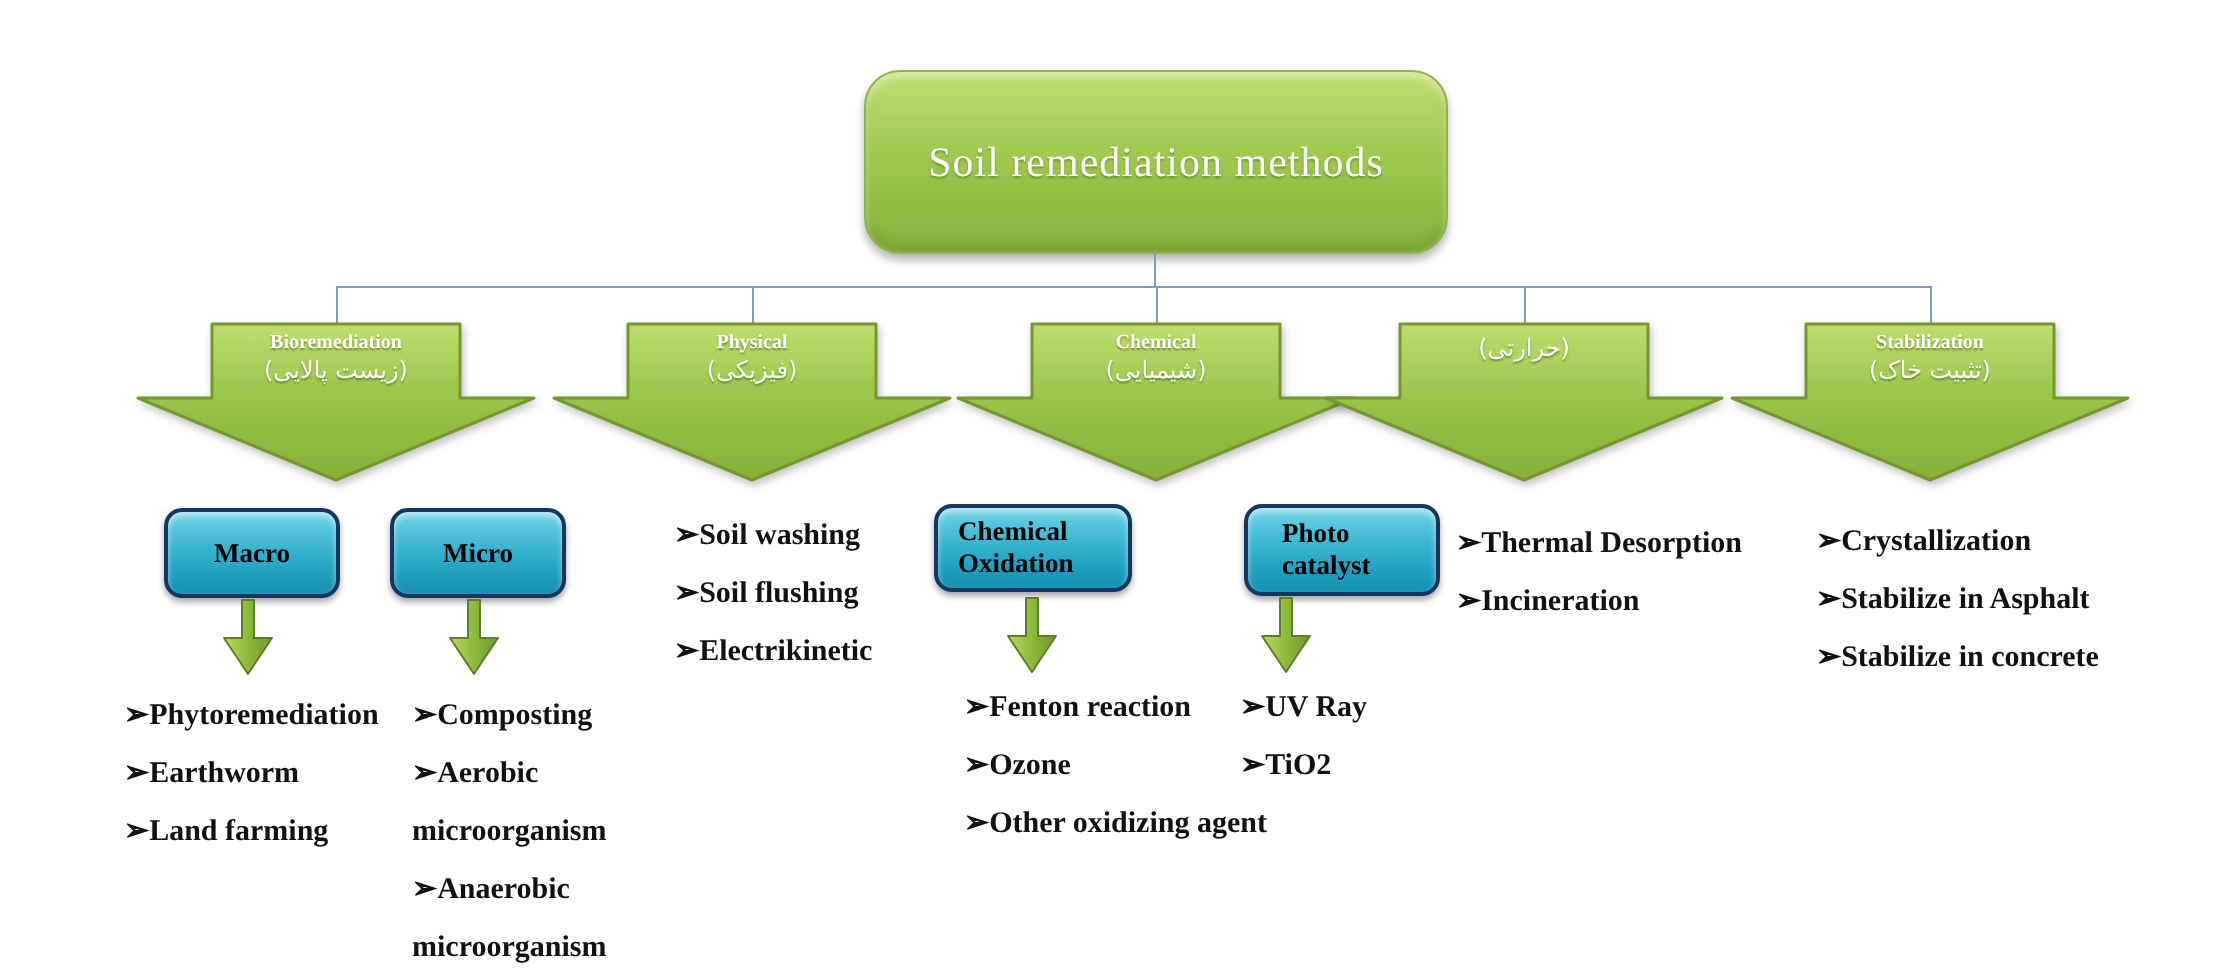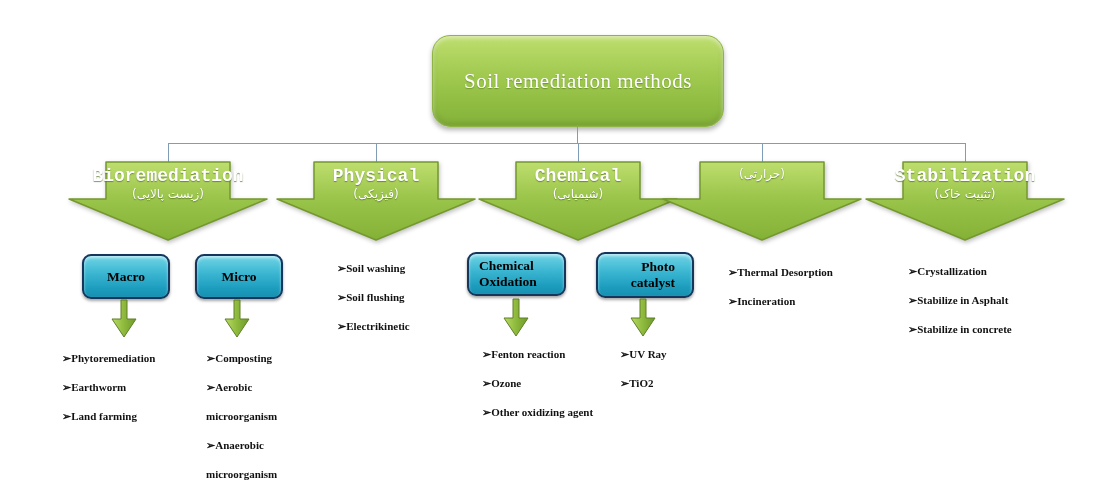--- a/index.html
+++ b/index.html
@@ -21,37 +21,37 @@
   
   .conn{position:absolute;background:#7f9db9;}
   .conn.v{width:1px;}
   .conn.h{height:1px;}
   
   .branch{position:absolute;top:161px;width:200px;height:80px;}
   .branch svg{position:absolute;left:0;top:0;filter:drop-shadow(1px 2px 2px rgba(0,0,0,0.25));}
   .branch-label{
     position:absolute;left:20px;top:5px;width:160px;text-align:center;color:#ffffff;
   }
-  .branch-label .en{font-size:18px;font-weight:bold;text-shadow:0 1px 1px rgba(80,110,30,0.7);font-family:Liberation Mono, monospace;}
+  .branch-label .en{font-size:10px;font-weight:bold;text-shadow:0 1px 1px rgba(80,110,30,0.7);}
   .branch-label .fa{font-size:12px;margin-top:1px;font-family:"DejaVu Sans",sans-serif;text-shadow:0 1px 1px rgba(80,110,30,0.7);}
   
   .sub-box{
     position:absolute;height:41px;border-radius:9px;
     background:linear-gradient(180deg,#6fd4e6 0%,#38b4d0 45%,#1c9cbd 80%,#1790b0 100%);
     border:2px solid #16365c;
     box-shadow:0 2px 3px rgba(0,0,0,0.35), inset 0 2px 3px rgba(255,255,255,0.55);
     display:flex;align-items:center;justify-content:center;
     color:#000;font-weight:bold;font-size:13.5px;line-height:16px;
   }
   .sub-box.left-align{justify-content:flex-start;padding-left:10px;box-sizing:border-box;}
-  .sub-box.center{text-align:right;}
+  .sub-box.center{text-align:left;margin-left:26px;}
   
   .mini-arrow{position:absolute;width:28px;height:40px;}
   
-  .list{position:absolute;color:#111;font-weight:bold;font-size:11px;line-height:29px;}
+  .list{position:absolute;color:#111;font-weight:bold;font-size:15px;line-height:29px;}
   .list .item{white-space:normal;}
 </style>
 </head>
 <body>
 
 <svg width="0" height="0" style="position:absolute" aria-hidden="true">
   <defs>
     <linearGradient id="gBranch" x1="0" y1="0" x2="0" y2="1">
       <stop offset="0" stop-color="#bede6e"></stop>
       <stop offset="0.45" stop-color="#9bc54b"></stop>

